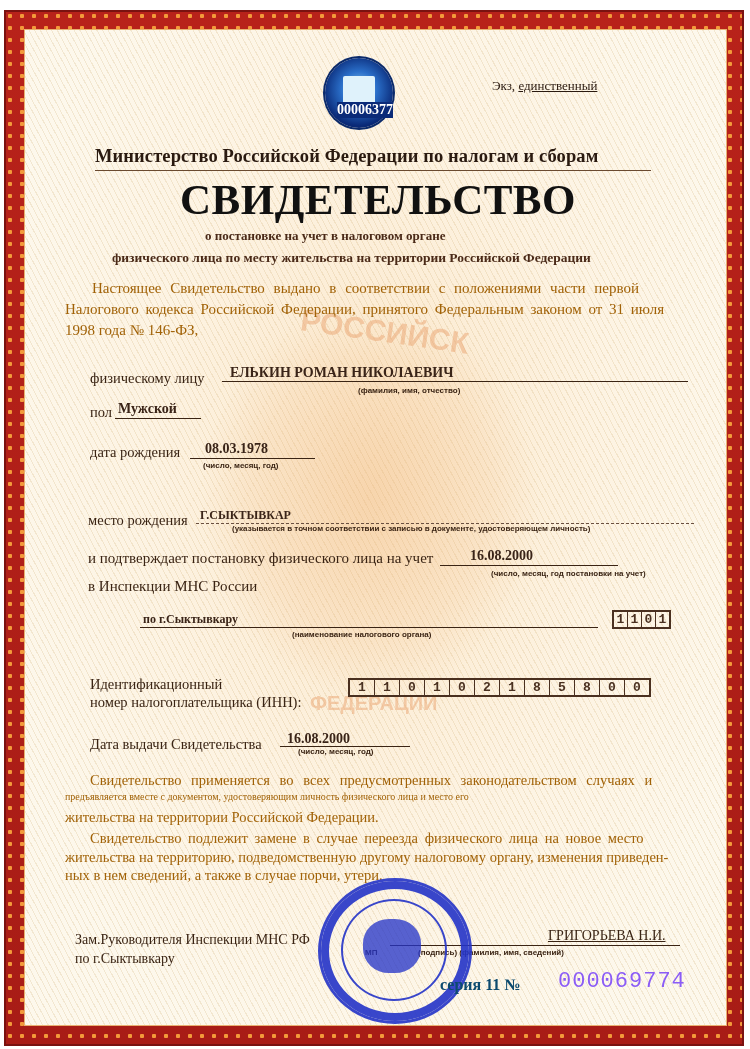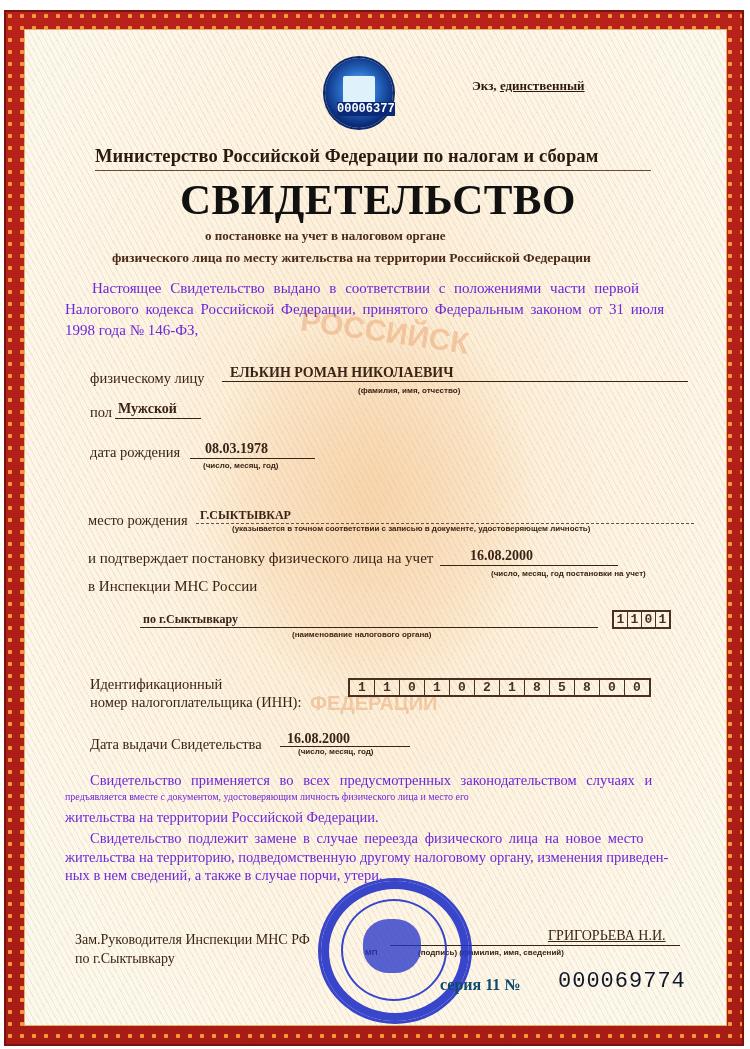--- a/index.html
+++ b/index.html
@@ -16,44 +16,44 @@
       radial-gradient(ellipse at 50% 45%, #fbe6c8 0%, #fdf3e2 45%, #fdf8ec 80%);
     box-shadow: 0 0 0 1px #e8b070;
   }
   .emblem-bg { position:absolute; left:200px; top:300px; width:340px; height:400px; border-radius:50%;
     background: radial-gradient(ellipse, rgba(240,180,120,0.35) 0%, rgba(240,180,120,0.15) 50%, transparent 70%); }
   .emblem-ring-text { position:absolute; font-family:"Liberation Sans", sans-serif; font-weight:bold; color:rgba(235,170,120,0.55); font-size:30px; }
   .hologram { position:absolute; left:325px; top:58px; width:68px; height:70px; border-radius:50%;
     background: radial-gradient(circle at 50% 45%, #8fd0f0 0%, #2a6ec8 35%, #0a2a78 70%, #081848 100%);
     box-shadow: 0 0 0 2px #0b2a6a; }
   .hologram .inner { position:absolute; left:18px; top:18px; width:32px; height:28px; background:#dff2fb; border-radius:2px; }
-  .hologram .num { position:absolute; left:12px; top:44px; font-family:Liberation Mono, monospace; font-size:12px; font-weight:bold; color:#fff; background:#0a2a78; }
+  .hologram .num { position:absolute; left:12px; top:44px; font-family:Liberation Serif, serif; font-size:14px; font-weight:bold; color:#fff; background:#0a2a78; }
   .txt { position:absolute; white-space:nowrap; }
-  .ex { left:472px; top:78px; font-size:13px; font-weight:bold; }
+  .ex { left:492px; top:78px; font-size:13px; font-weight:normal; }
   .ex u { text-decoration:underline; }
   .ministry { left:95px; top:146px; font-size:18.5px; font-weight:bold; letter-spacing:0.1px; }
   .ministry-line { position:absolute; left:95px; top:170px; width:556px; height:1px; background:#6a4a30; }
   .title { left:180px; top:175px; font-size:43px; font-weight:bold; letter-spacing:0.5px; color:#111; }
   .sub1 { left:205px; top:228px; font-size:13px; font-weight:bold; color:#4a2a18; }
   .sub2 { left:112px; top:250px; font-size:13.5px; font-weight:bold; color:#4a2a18; }
-  .para { font-size:15px; color:#6d28d9; }
+  .para { font-size:15px; color:#a16207; }
   .label { font-size:14.5px; color:#3a2414; }
   .value { font-size:14px; font-weight:bold; color:#3a2418; font-family:"Liberation Serif", serif; }
   .hint { font-family:"Liberation Sans", sans-serif; font-size:8px; font-weight:bold; color:#3a2414; }
   .uline { position:absolute; height:1px; background:#3a2414; }
   .dline { position:absolute; height:0; border-top:1px dashed #6a5040; }
   .boxes { position:absolute; display:flex; border:2px solid #4a3020; }
   .boxes span { font-family:"Liberation Mono", monospace; font-size:13px; font-weight:bold; color:#4a3020; text-align:center; border-right:1px solid #4a3020; }
   .boxes span:last-child { border-right:none; }
   .stamp { position:absolute; left:318px; top:878px; width:148px; height:140px; border-radius:50%;
     border:3px solid #2434c8; box-shadow: inset 0 0 0 6px rgba(255,255,255,0), inset 0 0 0 8px #2434c8; opacity:0.9; }
   .stamp .core { position:absolute; left:42px; top:38px; width:58px; height:54px; border-radius:45%; background:#2434c8; opacity:0.85; }
   .stamp .ring2 { position:absolute; left:20px; top:18px; width:102px; height:98px; border-radius:50%; border:2px solid #2434c8; }
   .serial { left:440px; top:976px; font-size:16px; font-weight:bold; color:#0c4a6e; }
-  .serial-num { left:558px; top:969px; font-family:"Liberation Mono", monospace; font-size:22px; color:#0f172a; letter-spacing:1px; }
+  .serial-num { left:558px; top:969px; font-family:"Liberation Mono", monospace; font-size:22px; color:#8b5cf6; letter-spacing:1px; }
 </style>
 </head>
 <body>
 
 <div class="frame"></div>
 <div class="paper"></div>
 
 <div class="emblem-bg"></div>
 <div class="emblem-ring-text" style="left:300px;top:315px;transform:rotate(8deg);">РОССИЙСК</div>
 <div class="emblem-ring-text" style="left:310px;top:692px;font-size:20px;">ФЕДЕРАЦИИ</div>

